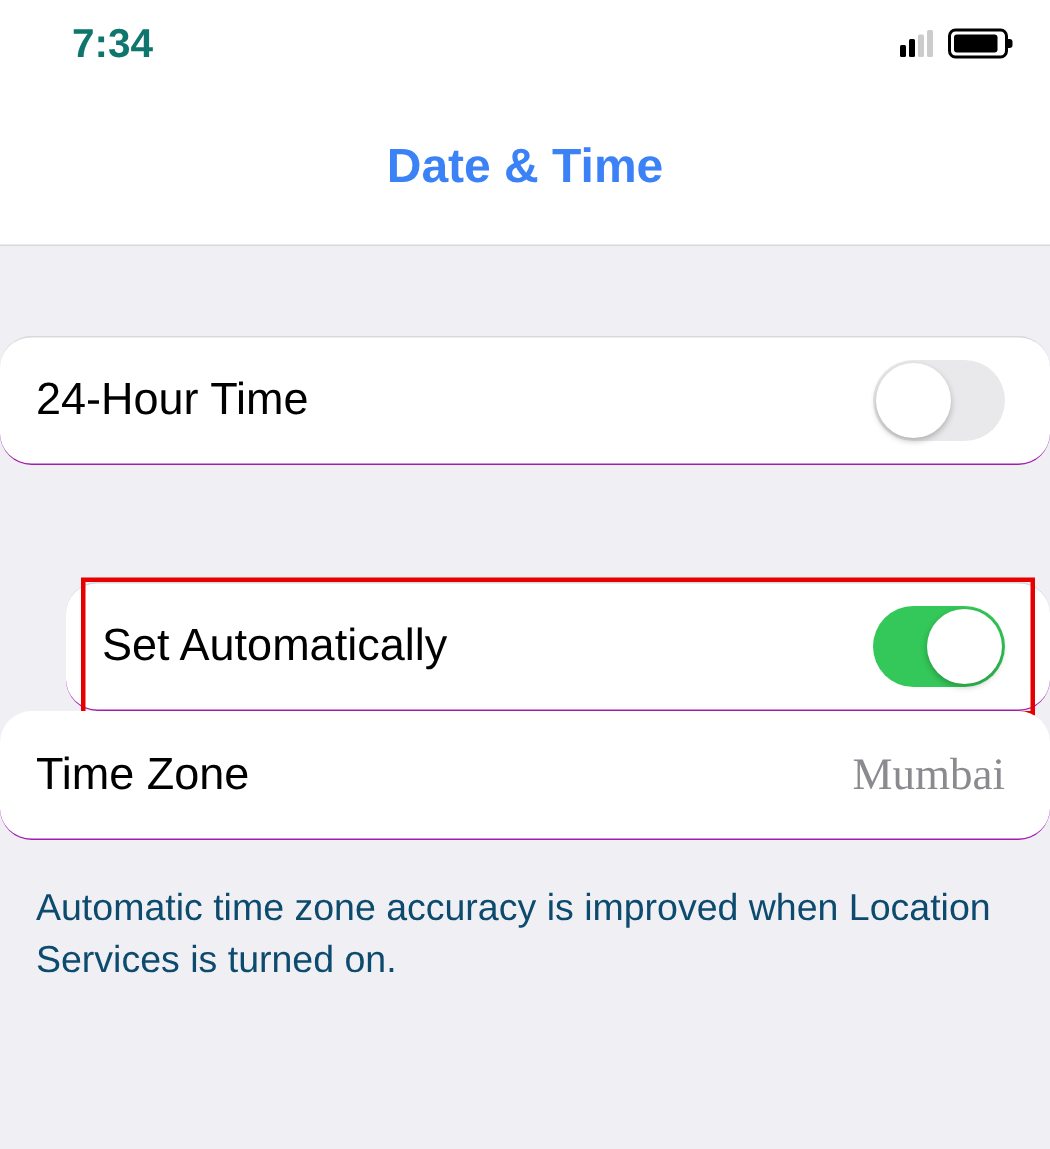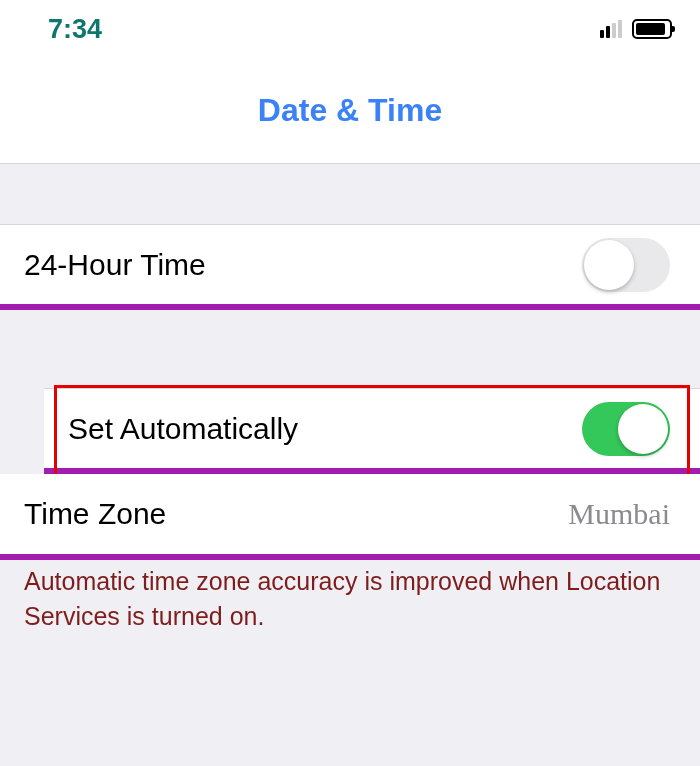--- a/index.html
+++ b/index.html
@@ -106,22 +106,23 @@
       height: 78px;
     }
     .cell {
       background: #fff;
       height: 86px;
       display: flex;
       align-items: center;
       justify-content: space-between;
       padding: 0 30px 0 24px;
       border-top: 1px solid #d8d8db;
-      border-bottom: 6px solid #a21caf;
-      position: relative;
+      border-bottom: 1px solid #a21caf;
+      position: relative;
+      border-radius: 21px;
     }
     .cell.no-top-border { border-top: none; }
     .cell-label {
       font-size: 30px;
       font-weight: 400;
       color: #000;
     }
     .cell-value {
       font-size: 30px;
       font-weight: 400;
@@ -161,23 +162,23 @@
     .highlight-box {
       position: absolute;
       left: 10px;
       right: 10px;
       top: -3px;
       bottom: -3px;
       border: 3px solid #e60000;
       pointer-events: none;
     }
     .footer-note {
-      padding: 4px 24px;
+      padding: 28px 24px;
       font-size: 25px;
-      color: #7f1d1d;
+      color: #0c4a6e;
       line-height: 1.4;
     }
   </style>
 </head>
 <body>
 
 <div class="status-bar">
   <div class="status-time">7:34</div>
   <div class="status-icons">
     <div class="signal-bars">

